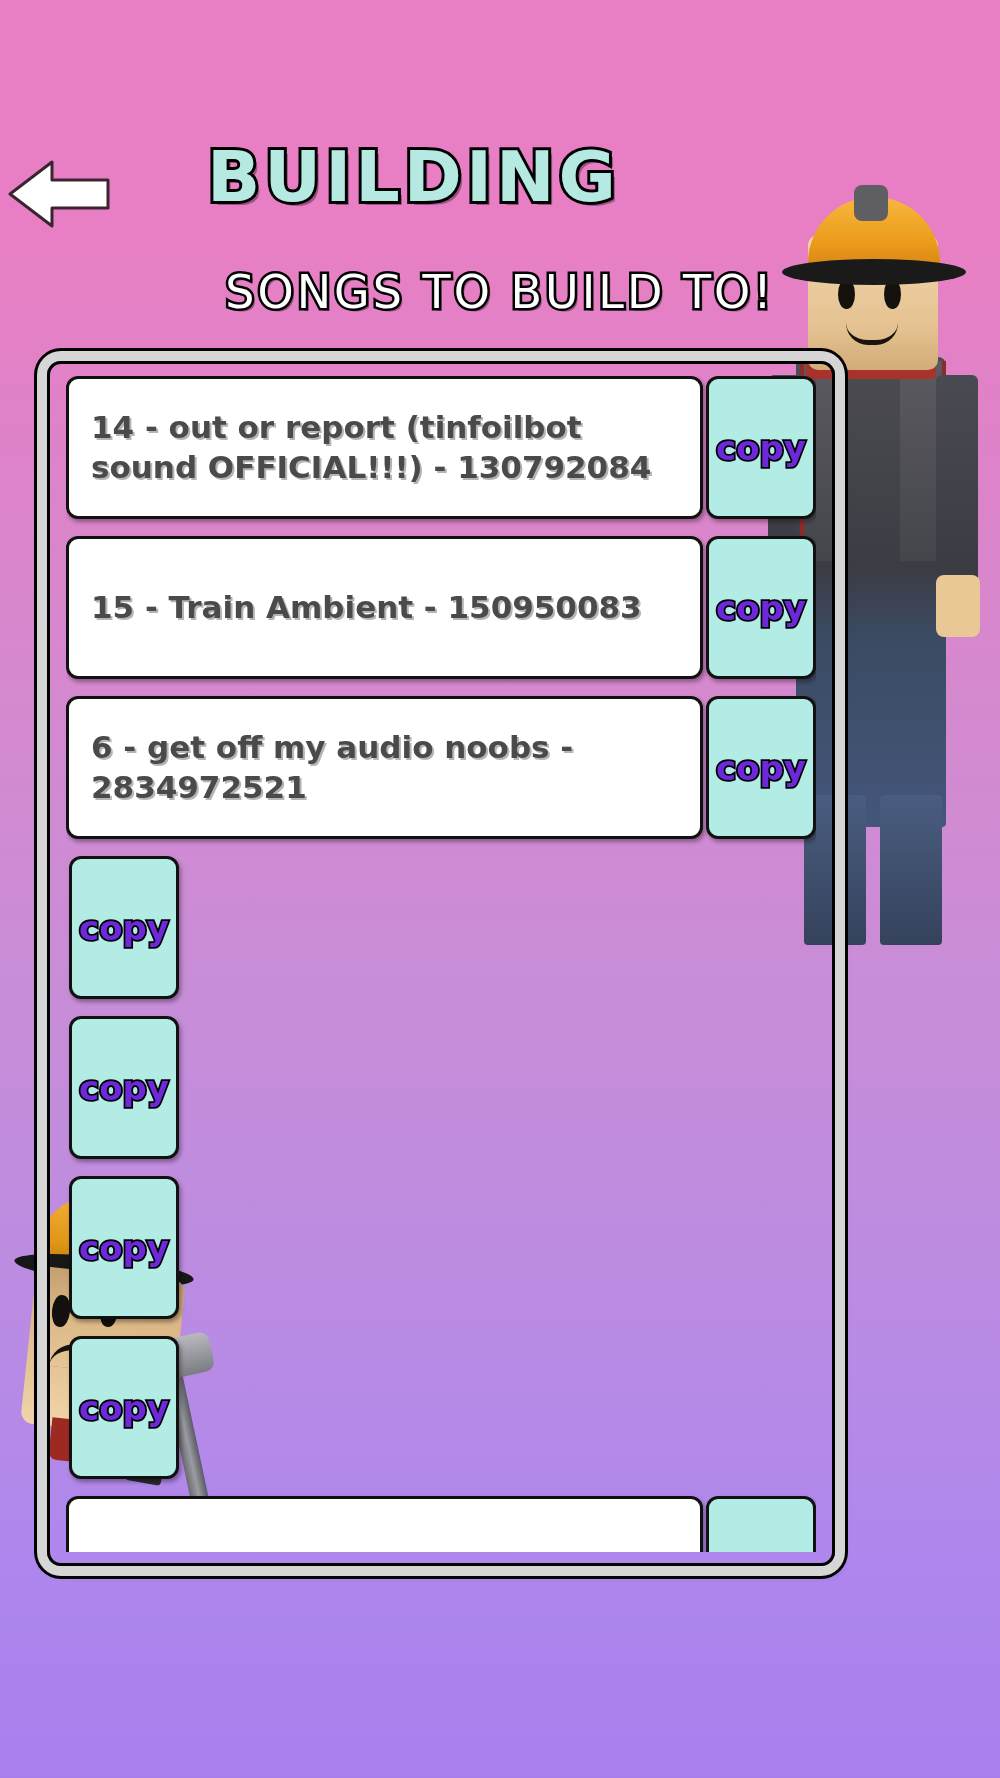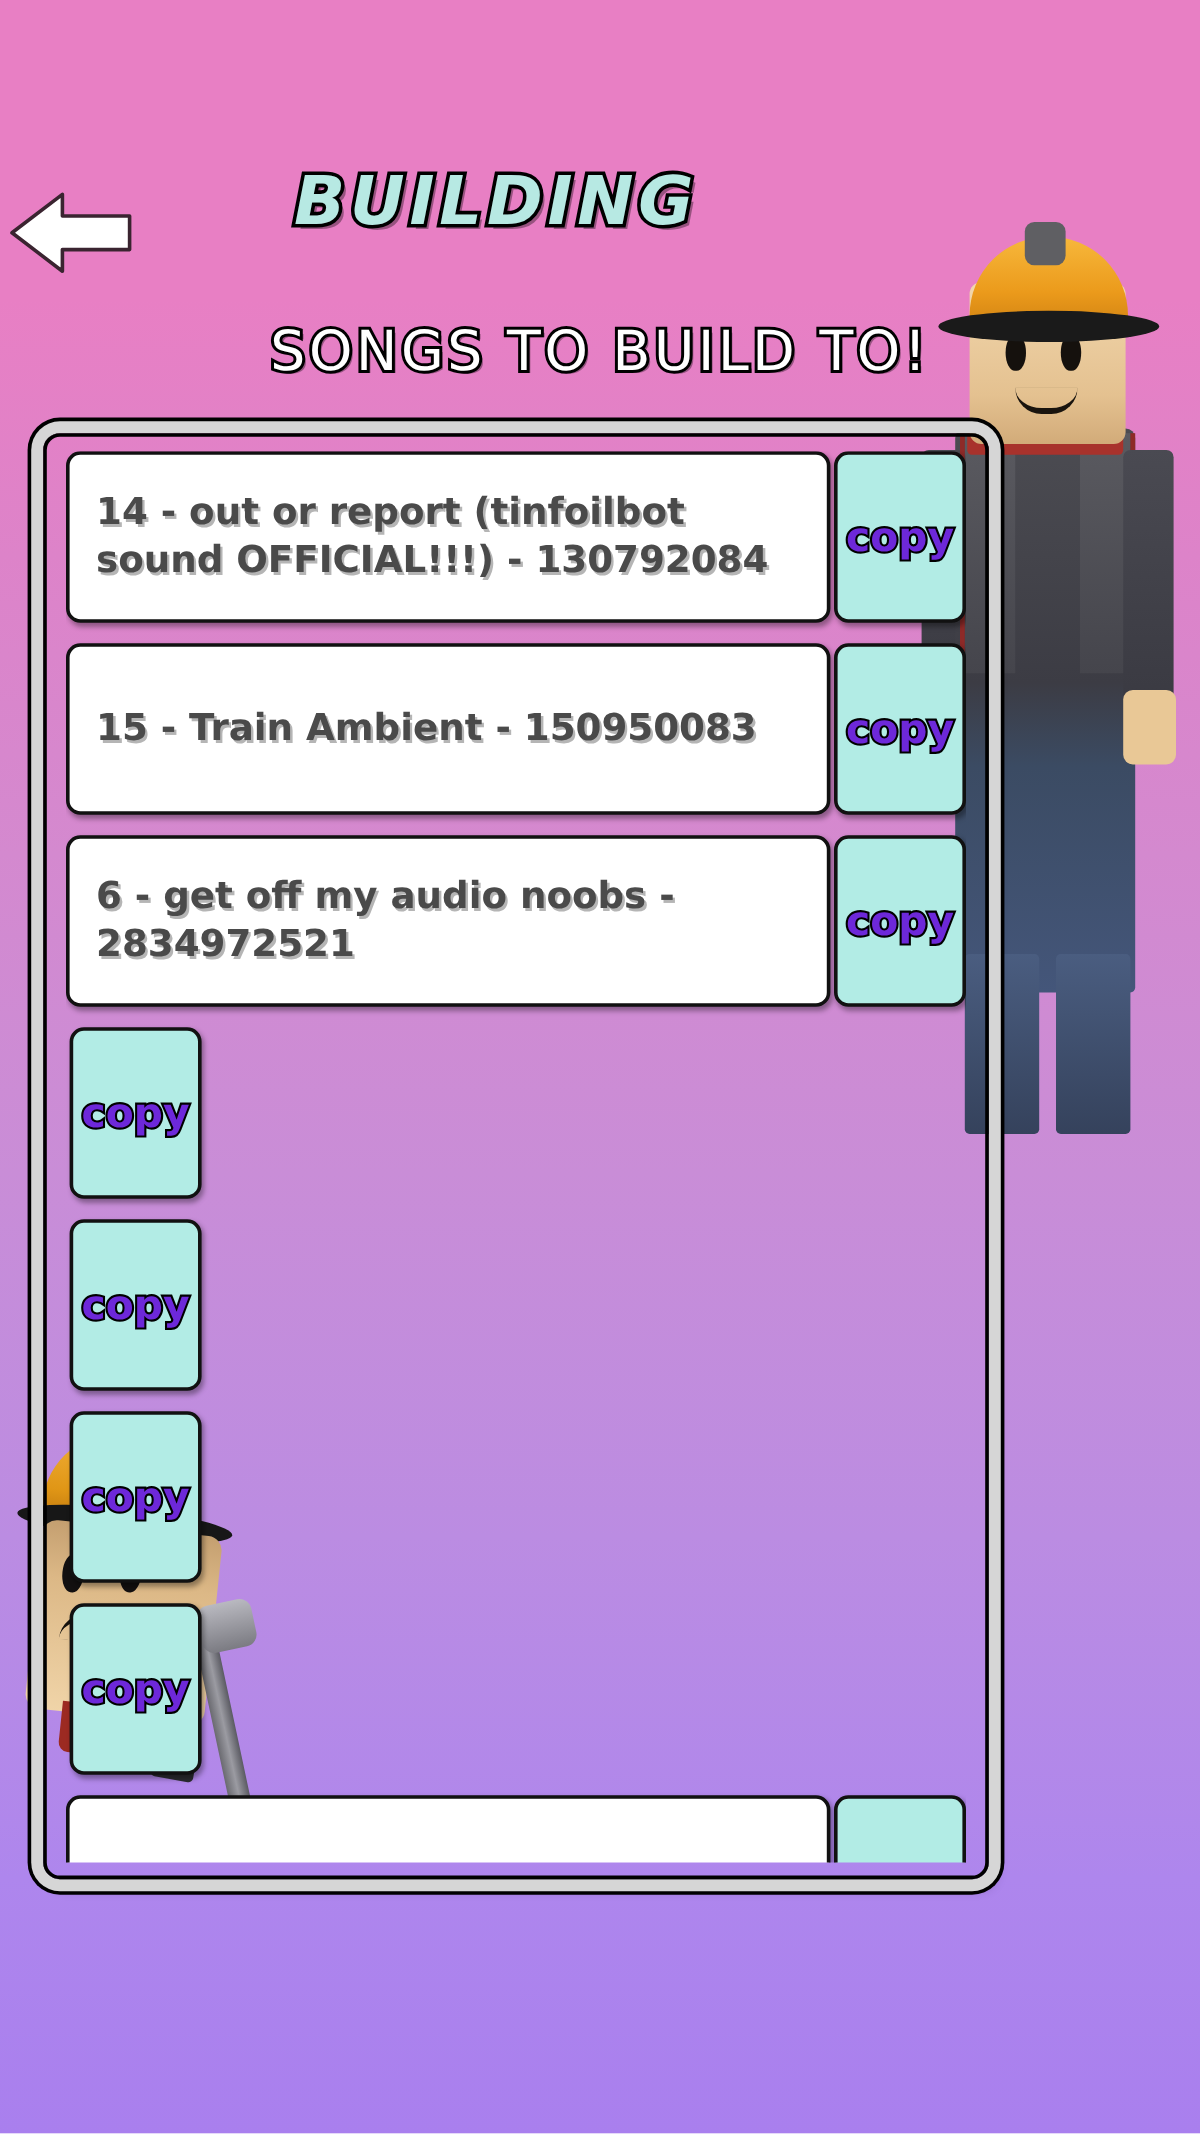--- a/index.html
+++ b/index.html
@@ -156,45 +156,44 @@
     width: 104px; height: 72px;
     cursor: pointer;
   }
   .back-arrow svg { display: block; width: 104px; height: 72px; }
 
   .title {
     position: absolute; top: 136px; left: 0; width: 827px;
     text-align: center;
     font-family: "DejaVu Sans", sans-serif;
     font-weight: 900;
-    font-size: 56px;
+    font-size: 70px;
     letter-spacing: 4px;
     color: #b7e9e3;
     -webkit-text-stroke: 6px #000;
     paint-order: stroke fill;
     text-shadow: 4px 4px 0 rgba(0,0,0,0.35);
-    font-style: italic;
   }
   .subtitle {
     position: absolute; top: 265px; left: 0; width: 1000px;
     text-align: center;
     font-family: "DejaVu Sans", sans-serif;
     font-weight: 400;
     font-size: 46px;
     letter-spacing: 3px;
     color: #ffffff;
     -webkit-text-stroke: 5px #000;
     paint-order: stroke fill;
     text-shadow: 3px 3px 0 rgba(0,0,0,0.35);
   }
 
   
   .list-frame {
     position: absolute;
-    left: 36px; top: 361px;
+    left: 47px; top: 361px;
     width: 788px; height: 1205px;
     background: rgba(255,255,255,0.0);
     border: 3px solid #000;
     border-radius: 14px;
     box-shadow: 0 0 0 10px #d6d6d6, 0 0 0 13px #000, 5px 7px 10px rgba(0,0,0,0.35);
     overflow: hidden;
     padding: 12px 16px 11px 16px;
   }
   .list-scroll {
     width: 100%; height: 100%;

